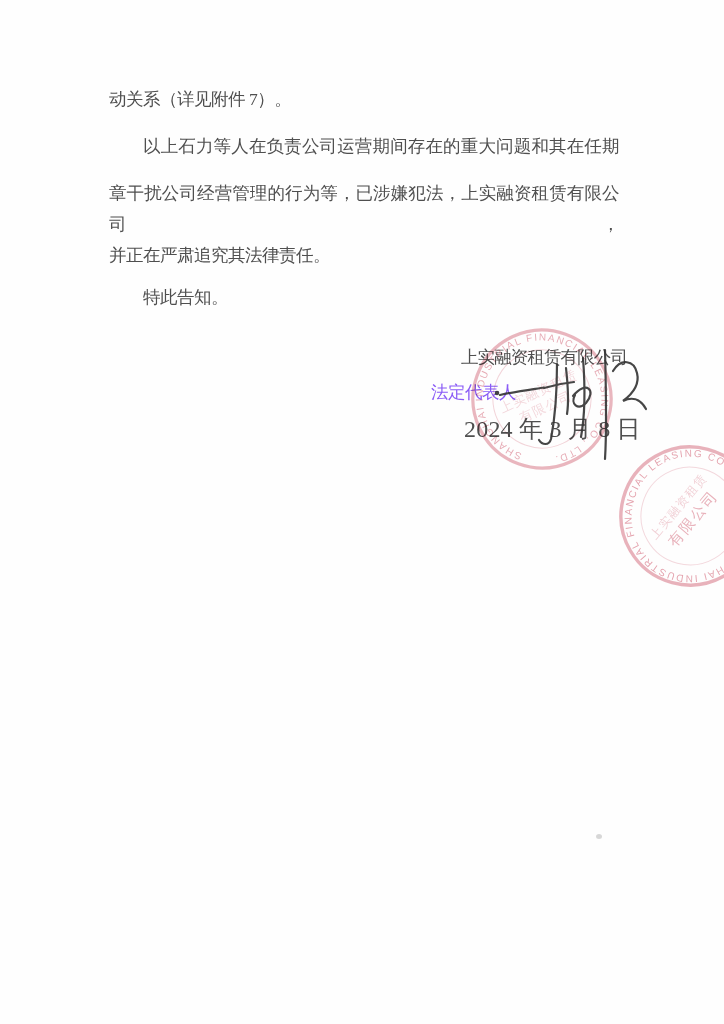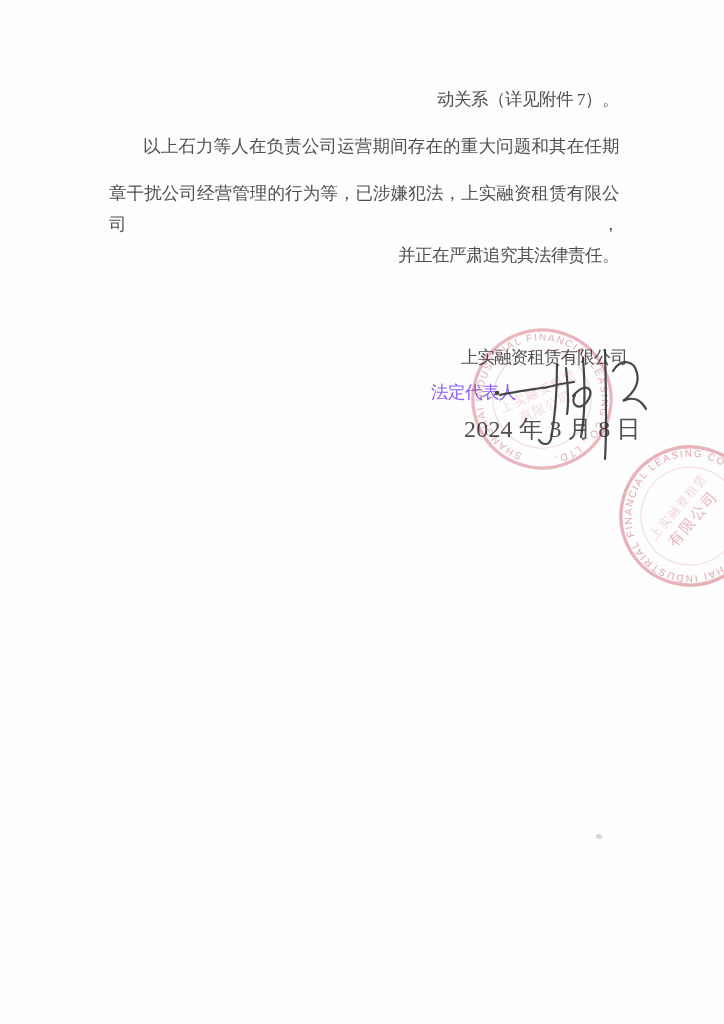--- a/index.html
+++ b/index.html
@@ -10,21 +10,21 @@
     position:relative;
     font-family:"Liberation Serif","DejaVu Serif",serif;
   }
   .page{position:absolute;inset:0;background:#fefefe;}
   
   .body-text{
     position:absolute;left:109px;top:84px;width:510px;
     font-size:17.5px;line-height:30.9px;color:#4f4f4f;
     letter-spacing:-0.5px;
   }
-  .text-line{white-space:nowrap;text-align:right;}
+  .text-line{white-space:nowrap;}
   .text-line.fill{
     white-space:normal;
     text-align:justify;
     text-align-last:justify;
     text-justify:inter-ideograph;
     margin-top:16px;
   }
   .text-line.indent{padding-left:34px;}
   .text-line.gap{margin-top:11px;}
   
@@ -52,20 +52,21 @@
 </head>
 <body>
 
 <div class="page">
 
   <div class="body-text" id="bodyText">
       <div class="text-line">动关系（详见附件 7）。</div>
       <div class="text-line indent fill">以上石力等人在负责公司运营期间存在的重大问题和其在任期</div>
       <div class="text-line fill">章干扰公司经营管理的行为等，已涉嫌犯法，上实融资租赁有限公司，</div>
       <div class="text-line">并正在严肃追究其法律责任。</div>
+      <div class="text-line indent gap">特此告知。</div>
     </div>
 
   <div class="sig-company">上实融资租赁有限公司</div>
   <div class="sig-rep">法定代表人</div>
   <div class="sig-date">2024 年 3 月 8 日</div>
 
   <svg class="seal seal-main" width="170" height="170" viewBox="0 0 170 170">
     <defs>
       <path id="ringPathMain" d="M44,126 A58,58 0 1 1 126,44 A58,58 0 1 1 44,126" fill="none"></path>
     </defs>

